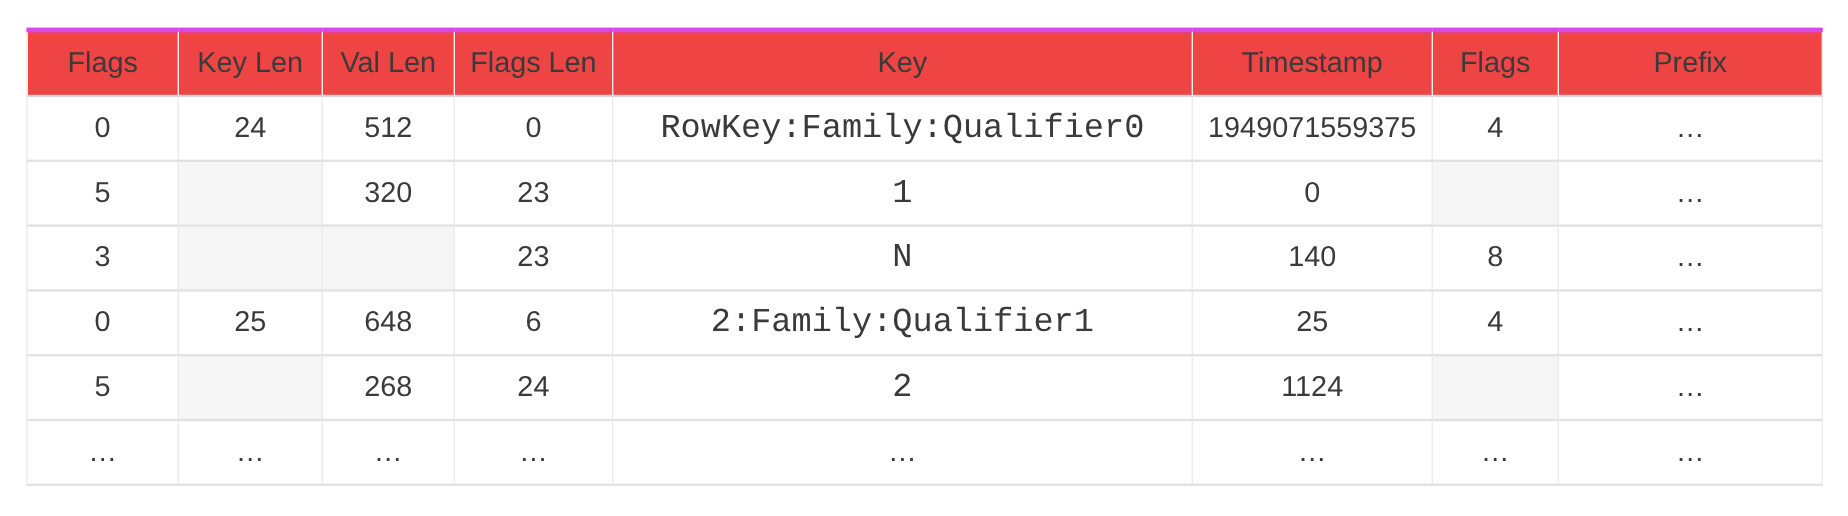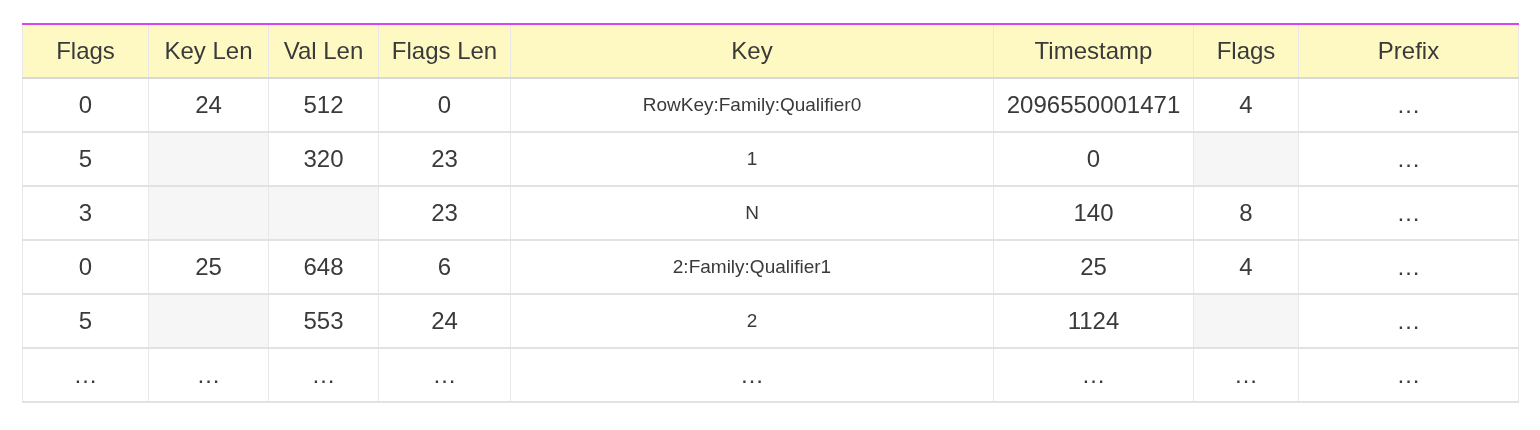--- a/index.html
+++ b/index.html
@@ -30,27 +30,27 @@
     font-weight: 400;
     color: #3a3a3a;
     border-left: 1px solid #e8e8e8;
     border-right: 1px solid #e8e8e8;
     border-top: 2px solid #e2e2e2;
     border-bottom: 2px solid #e2e2e2;
     overflow: hidden;
     white-space: nowrap;
   }
   table.kv th {
-    background: #fef9c3;
-    border-top: 2px solid #d946ef;
+    background: #ef4444;
+    border-top: 4px solid #d946ef;
     border-bottom: 2px solid #d8d8d8;
   }
   table.kv td.mono {
-    font-family: Liberation Sans, sans-serif;
-    font-size: 19px;
+    font-family: Liberation Mono, monospace;
+    font-size: 28px;
   }
   table.kv td.empty {
     background: #f6f6f7;
   }
   
   col.c0 { width: 126px; }
   col.c1 { width: 120px; }
   col.c2 { width: 110px; }
   col.c3 { width: 132px; }
   col.c4 { width: 483px; }
@@ -85,21 +85,21 @@
           <th>Prefix</th>
         </tr>
     </thead>
     <tbody>
         <tr>
           <td class="">0</td>
           <td class="">24</td>
           <td class="">512</td>
           <td class="">0</td>
           <td class="mono ">RowKey:Family:Qualifier0</td>
-          <td class="">2096550001471</td>
+          <td class="">1949071559375</td>
           <td class="">4</td>
           <td class="">…</td>
         </tr>
         <tr>
           <td class="">5</td>
           <td class="empty"></td>
           <td class="">320</td>
           <td class="">23</td>
           <td class="mono ">1</td>
           <td class="">0</td>
@@ -122,21 +122,21 @@
           <td class="">648</td>
           <td class="">6</td>
           <td class="mono ">2:Family:Qualifier1</td>
           <td class="">25</td>
           <td class="">4</td>
           <td class="">…</td>
         </tr>
         <tr>
           <td class="">5</td>
           <td class="empty"></td>
-          <td class="">553</td>
+          <td class="">268</td>
           <td class="">24</td>
           <td class="mono ">2</td>
           <td class="">1124</td>
           <td class="empty"></td>
           <td class="">…</td>
         </tr>
         <tr>
           <td class="">…</td>
           <td class="">…</td>
           <td class="">…</td>

